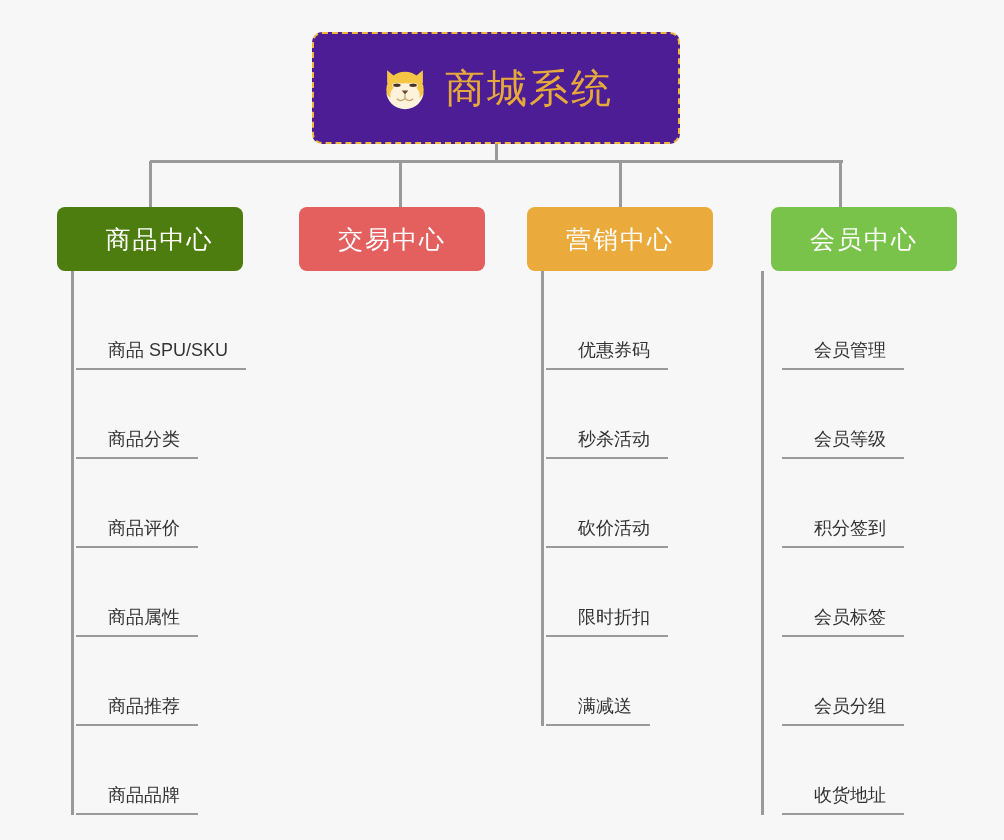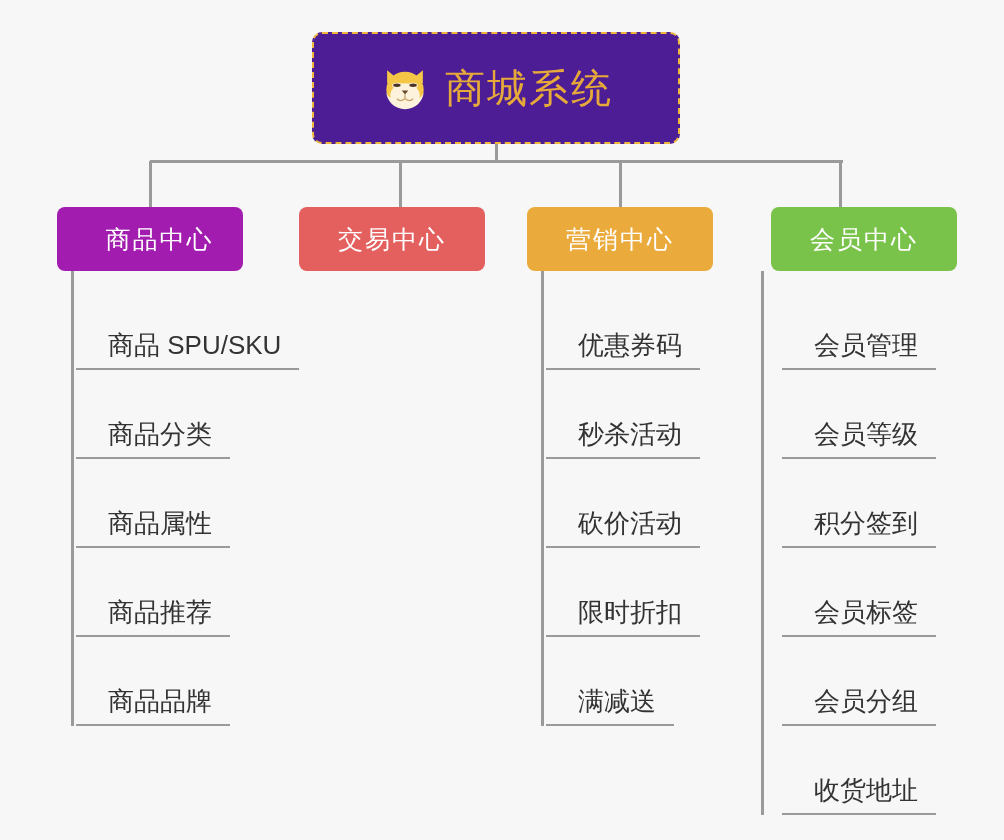--- a/index.html
+++ b/index.html
@@ -96,21 +96,21 @@
     padding-top: 10px;
   }
   .leaf-item {
     height: 89px;
     display: flex;
     align-items: flex-end;
     padding-left: 2px;
   }
   .leaf-label {
     display: inline-block;
-    font-size: 26px;
+    font-size: 18px;
     color: #333333;
     white-space: nowrap;
     padding: 0 18px 7px 32px;
     border-bottom: 2px solid #9a9a9a;
     line-height: 1.15;
   }
 </style>
 </head>
 <body style="background: rgb(247, 247, 247);">
 
@@ -140,29 +140,32 @@
       <ellipse cx="42" cy="28.6" rx="4.6" ry="2.1" fill="#4a3524"></ellipse>
       <path d="M28 35 h8 l-4 5 Z" fill="#6b4a2c"></path>
       <path d="M32 40 v5" stroke="#c9a06a" stroke-width="1.6" fill="none"></path>
       <path d="M32 45 q-6 5 -10 0" stroke="#c9a06a" stroke-width="1.6" fill="none"></path>
       <path d="M32 45 q6 5 10 0" stroke="#c9a06a" stroke-width="1.6" fill="none"></path>
     </svg>
     <span class="root-title" style="color: rgb(230, 169, 58);">商城系统</span>
   </div>
 
   <div class="column col-0">
-    <div class="cat-header" style="background: #a21caf; padding-left: 19px;">
+    <div class="cat-header" style="background: #4d7c0f; padding-left: 19px;">
       <span>商品中心</span>
     </div>
     <div class="leaf-list" style="border-left-color: rgb(154, 154, 154);">
       <div class="leaf-item">
           <span class="leaf-label" style="border-bottom-color: rgb(154, 154, 154);">商品 SPU/SKU</span>
         </div>
       <div class="leaf-item">
           <span class="leaf-label" style="border-bottom-color: rgb(154, 154, 154);">商品分类</span>
+        </div>
+      <div class="leaf-item">
+          <span class="leaf-label" style="border-bottom-color: rgb(154, 154, 154);">商品评价</span>
         </div>
       <div class="leaf-item">
           <span class="leaf-label" style="border-bottom-color: rgb(154, 154, 154);">商品属性</span>
         </div>
       <div class="leaf-item">
           <span class="leaf-label" style="border-bottom-color: rgb(154, 154, 154);">商品推荐</span>
         </div>
       <div class="leaf-item">
           <span class="leaf-label" style="border-bottom-color: rgb(154, 154, 154);">商品品牌</span>
         </div>

